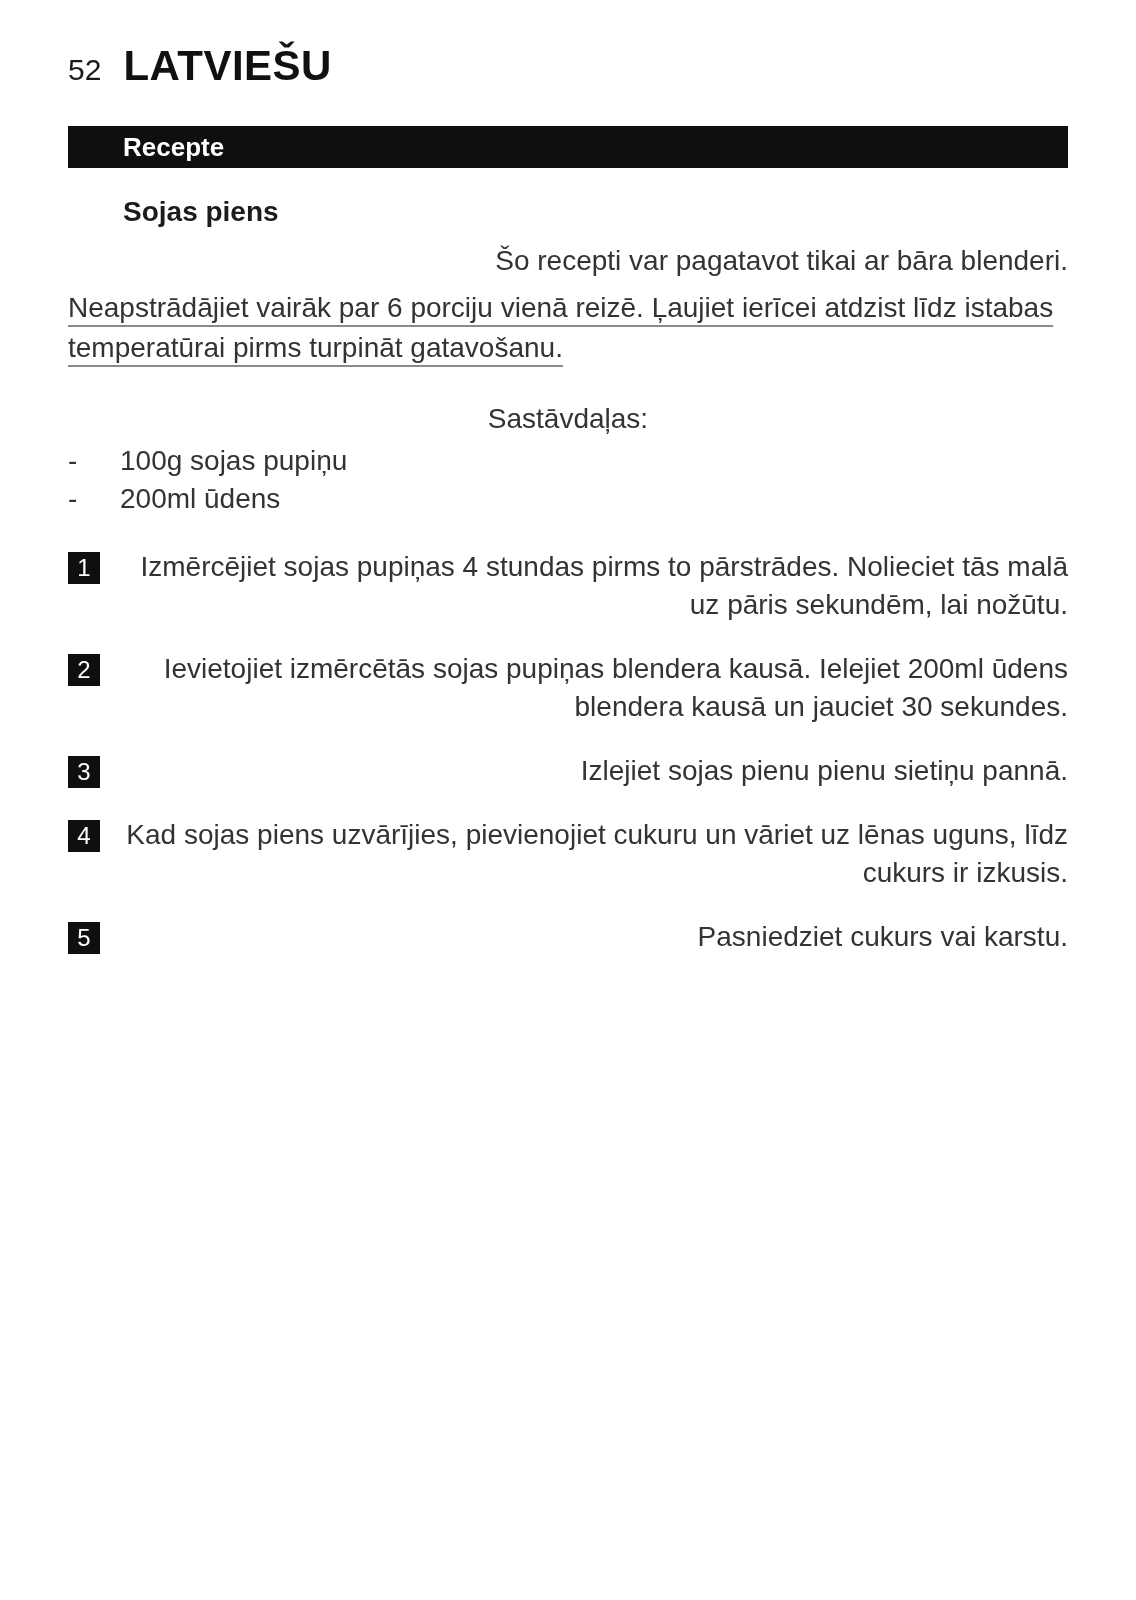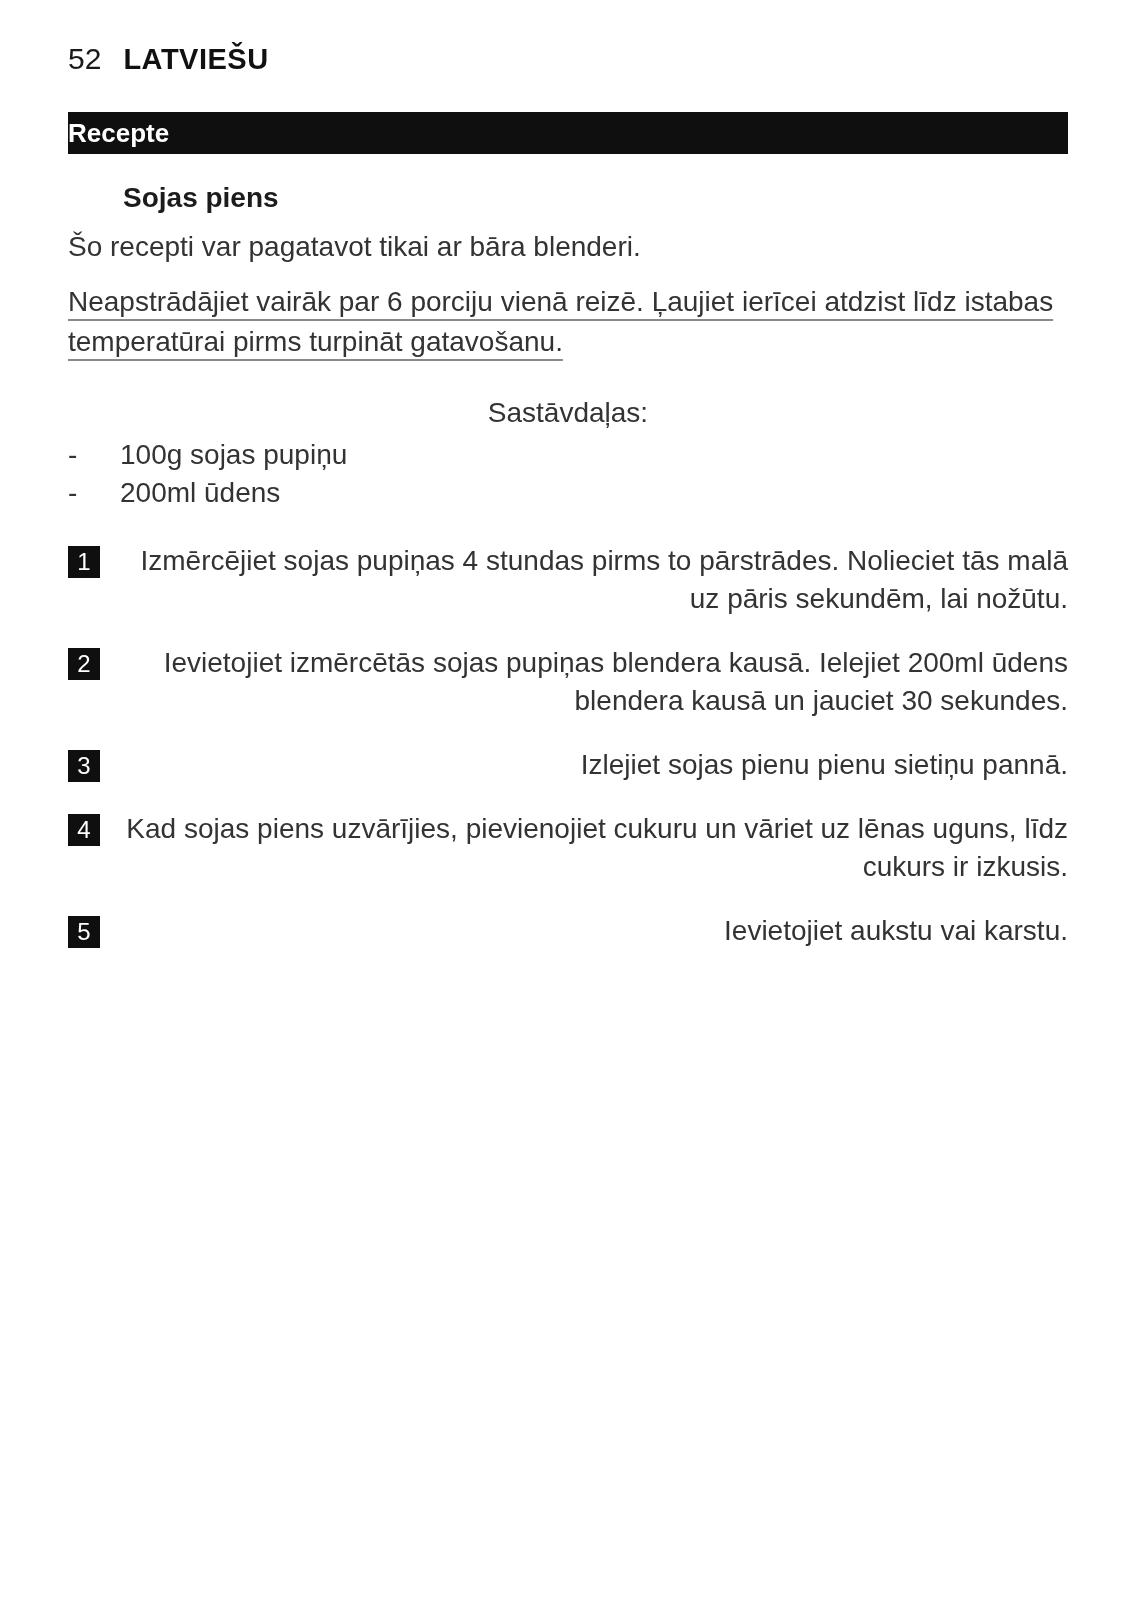--- a/index.html
+++ b/index.html
@@ -22,32 +22,33 @@
     align-items: baseline;
     gap: 22px;
     margin-bottom: 36px;
   }
   .page-number {
     font-size: 30px;
     color: #1a1a1a;
     font-weight: 400;
   }
   .language-title {
-    font-size: 29px;
+    font-size: 42px;
     font-weight: 700;
     letter-spacing: 0.5px;
     color: #111111;
   }
   
   .section-bar {
     background: #0f0f0f;
     height: 42px;
     width: 100%;
     display: flex;
     align-items: center;
+    padding-left: 55px;
     margin-bottom: 28px;
   }
   .section-bar-title {
     color: #ffffff;
     font-size: 26px;
     font-weight: 700;
   }
   
   .recipe-title {
     font-size: 28px;
@@ -57,21 +58,22 @@
     margin-bottom: 14px;
   }
   
   .body-text {
     font-size: 28px;
     line-height: 38px;
     color: #333333;
     font-weight: 400;
   }
   .intro-text {
-    margin-bottom: 16px;
+    margin-bottom: 8px;
+    text-align: right;
   }
   .warning-text {
     text-decoration: underline;
     text-decoration-thickness: 1.5px;
     text-underline-offset: 8px;
     text-decoration-color: #8a8a8a;
     margin-bottom: 32px;
     line-height: 40px;
   }
   .ingredients-label {
@@ -169,18 +171,18 @@
       <div class="step-text">Izlejiet sojas pienu pienu sietiņu pannā.</div>
     </div>
 
     <div class="step-row">
       <div class="step-badge">4</div>
       <div class="step-text">Kad sojas piens uzvārījies, pievienojiet cukuru un vāriet uz lēnas uguns, līdz cukurs ir izkusis.</div>
     </div>
 
     <div class="step-row">
       <div class="step-badge">5</div>
-      <div class="step-text">Ievietojiet aukstu vai karstu.</div>
+      <div class="step-text">Pasniedziet cukurs vai karstu.</div>
     </div>
 
   </div>
 
 </div>
 
 </body></html>

